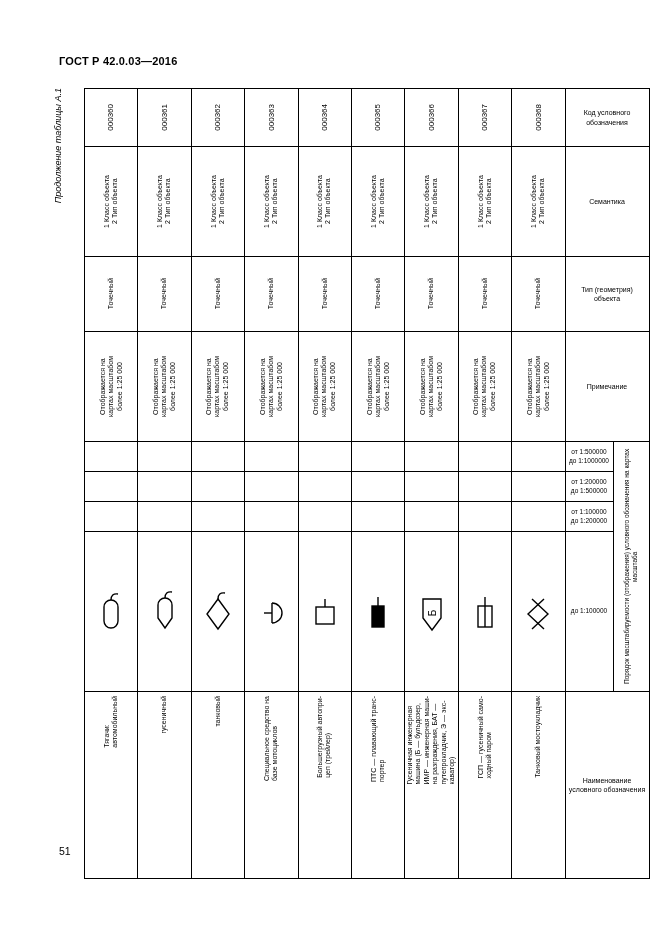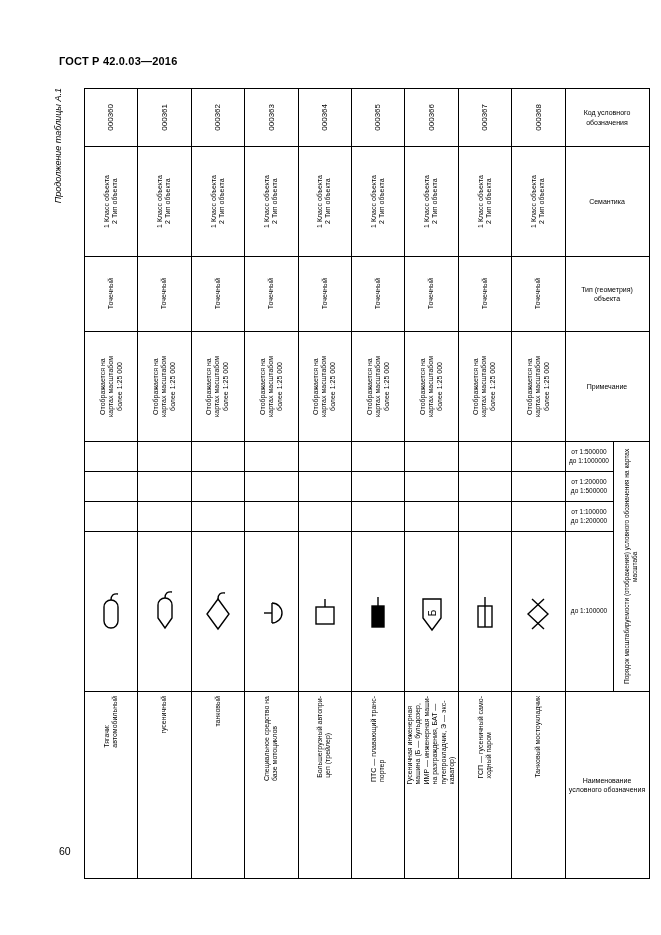--- a/index.html
+++ b/index.html
@@ -47,21 +47,21 @@
 <body>
 
 <div id="page">
 
   <div id="gost-header">ГОСТ Р 42.0.03—2016</div>
 
   <div id="caption-box">
     <div class="vt caption-text">Продолжение таблицы А.1</div>
   </div>
 
-  <div id="page-number">60</div>
+  <div id="page-number">51</div>
 
   <div id="table-grid">
 
     <div class="c hc" style="grid-column:10/12;grid-row:1">
       <div>Код условного обозначения</div>
     </div>
     <div class="c hc" style="grid-column:10/12;grid-row:2">
       <div>Семантика</div>
     </div>
     <div class="c hc" style="grid-column:10/12;grid-row:3">

